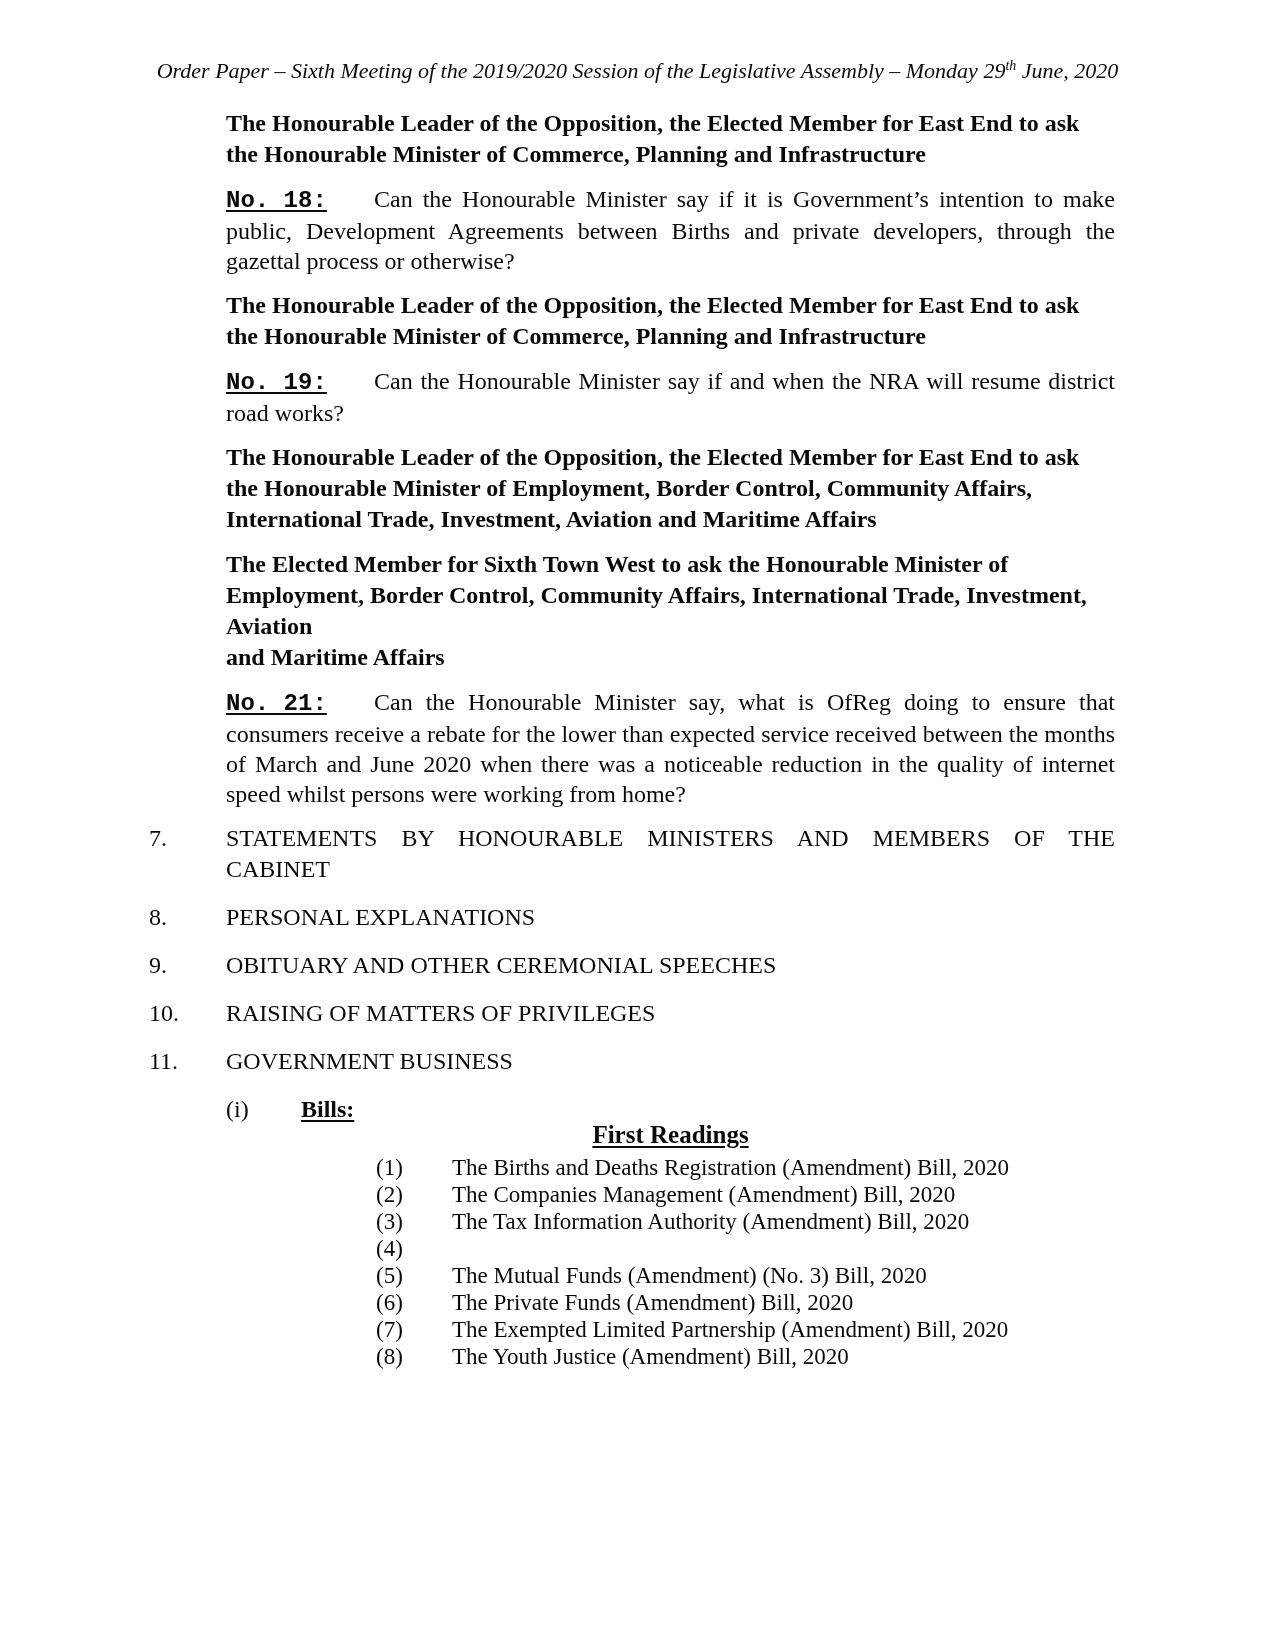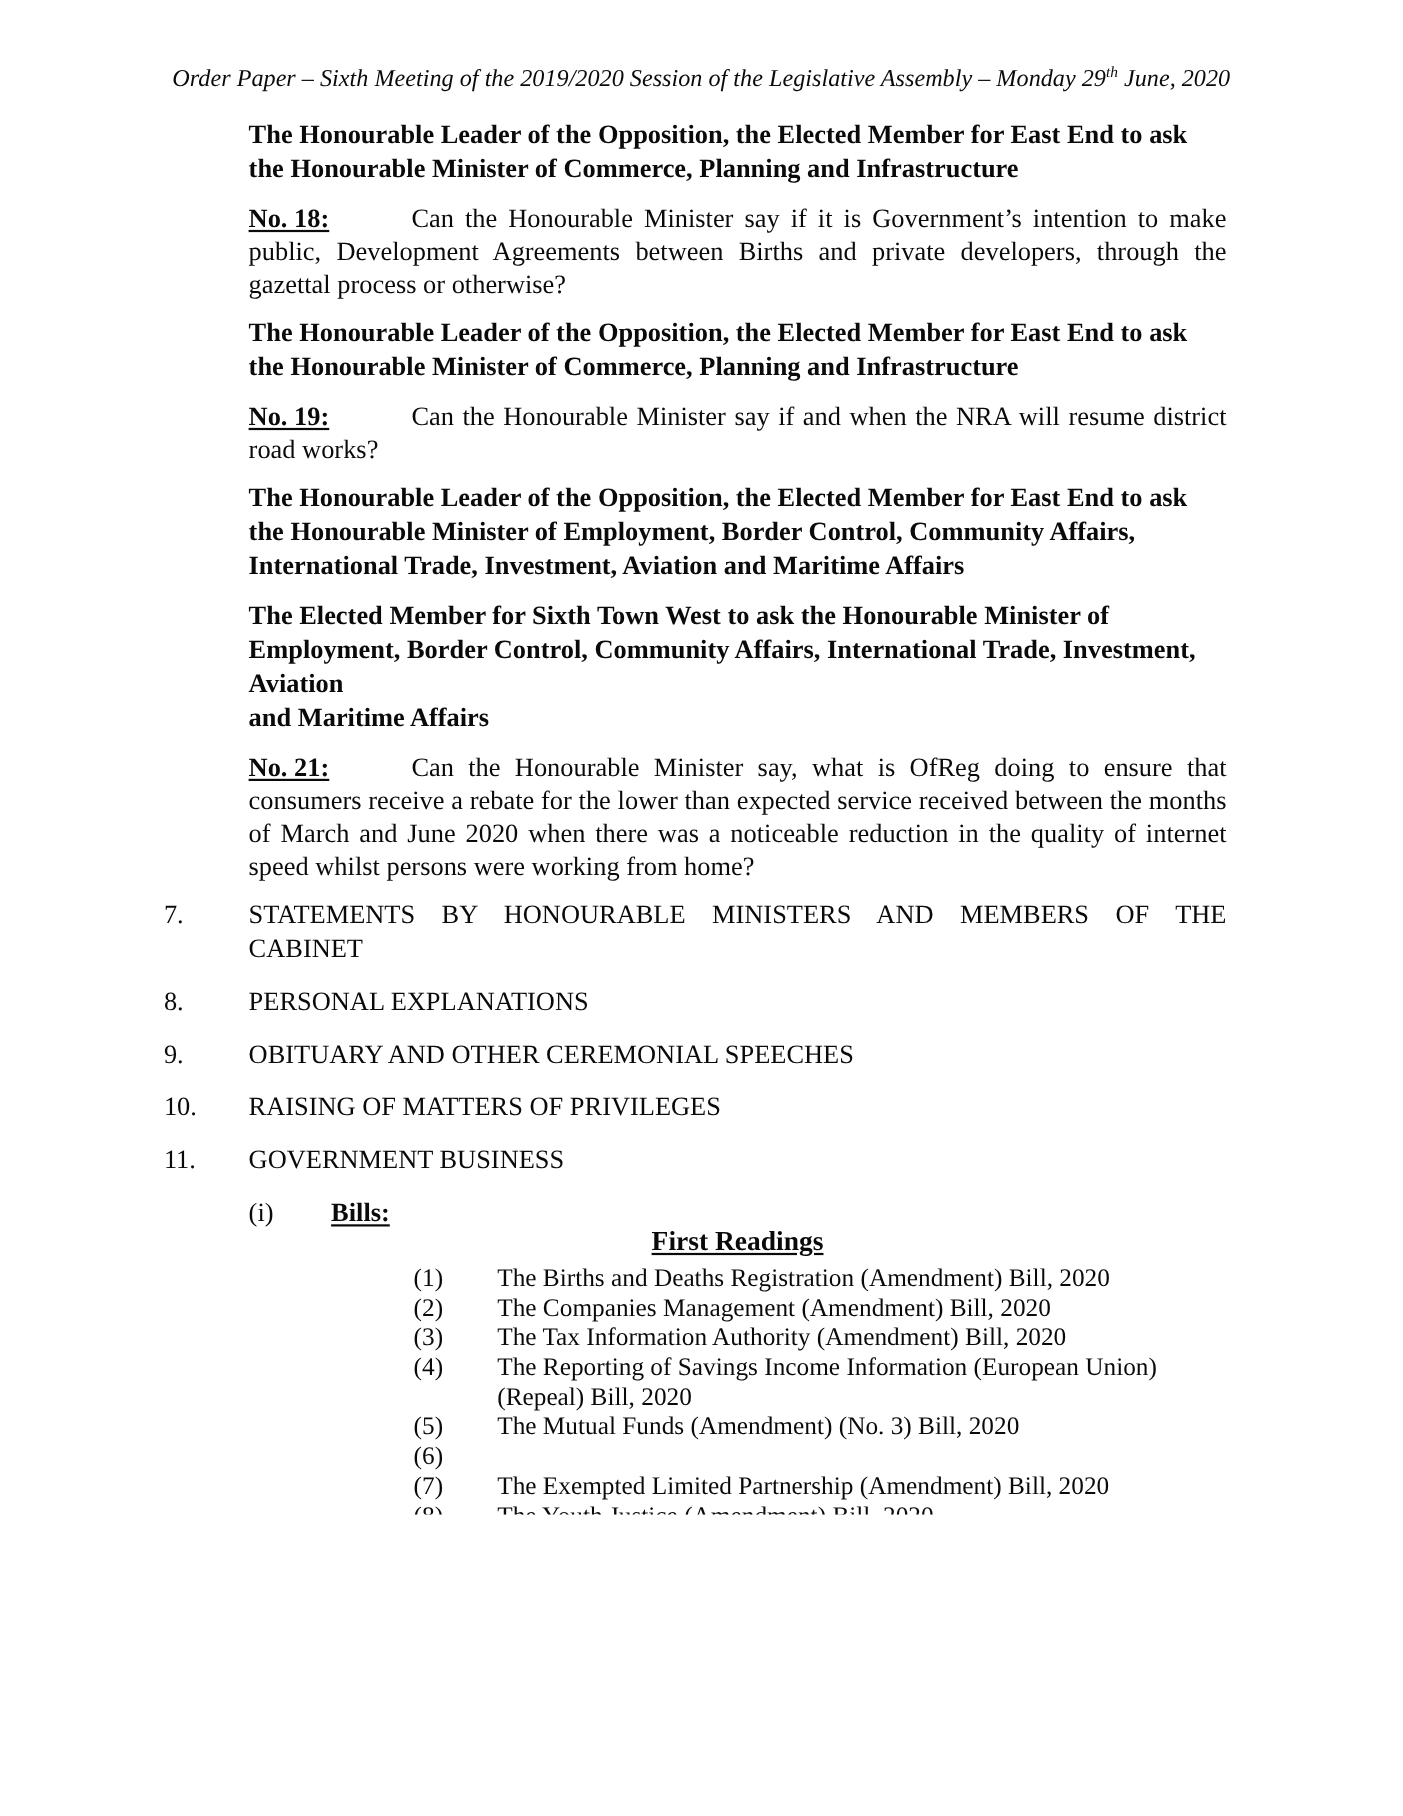--- a/index.html
+++ b/index.html
@@ -44,20 +44,21 @@
     margin: 0 0 14px 0;
     text-align: left;
   }
   .q-para {
     margin: 0 0 14px 0;
     text-align: justify;
   }
   .q-label-box {
     display: inline-block;
     width: 148px;
+    font-family: Liberation Mono, monospace;
   }
   .q-label {
     font-weight: bold;
     text-decoration: underline;
     text-underline-offset: 3px;
   }
   
   .agenda-list {
     margin-top: 4px;
   }
@@ -189,29 +190,28 @@
         <div class="bill-row">
           <div class="bill-number">(2)</div>
           <div class="bill-title">The Companies Management (Amendment) Bill, 2020</div>
         </div>
         <div class="bill-row">
           <div class="bill-number">(3)</div>
           <div class="bill-title">The Tax Information Authority (Amendment) Bill, 2020</div>
         </div>
         <div class="bill-row">
           <div class="bill-number">(4)</div>
-          <div class="bill-title">The Reporting of Savings Income Information (European Union)
-(Repeal) Bill, 2020</div>
         </div>
         <div class="bill-row">
           <div class="bill-number">(5)</div>
           <div class="bill-title">The Mutual Funds (Amendment) (No. 3) Bill, 2020</div>
         </div>
         <div class="bill-row">
           <div class="bill-number">(6)</div>
+          <div class="bill-title">The Private Funds (Amendment) Bill, 2020</div>
         </div>
         <div class="bill-row">
           <div class="bill-number">(7)</div>
           <div class="bill-title">The Exempted Limited Partnership (Amendment) Bill, 2020</div>
         </div>
         <div class="bill-row">
           <div class="bill-number">(8)</div>
           <div class="bill-title">The Youth Justice (Amendment) Bill, 2020</div>
         </div>
       </div>

